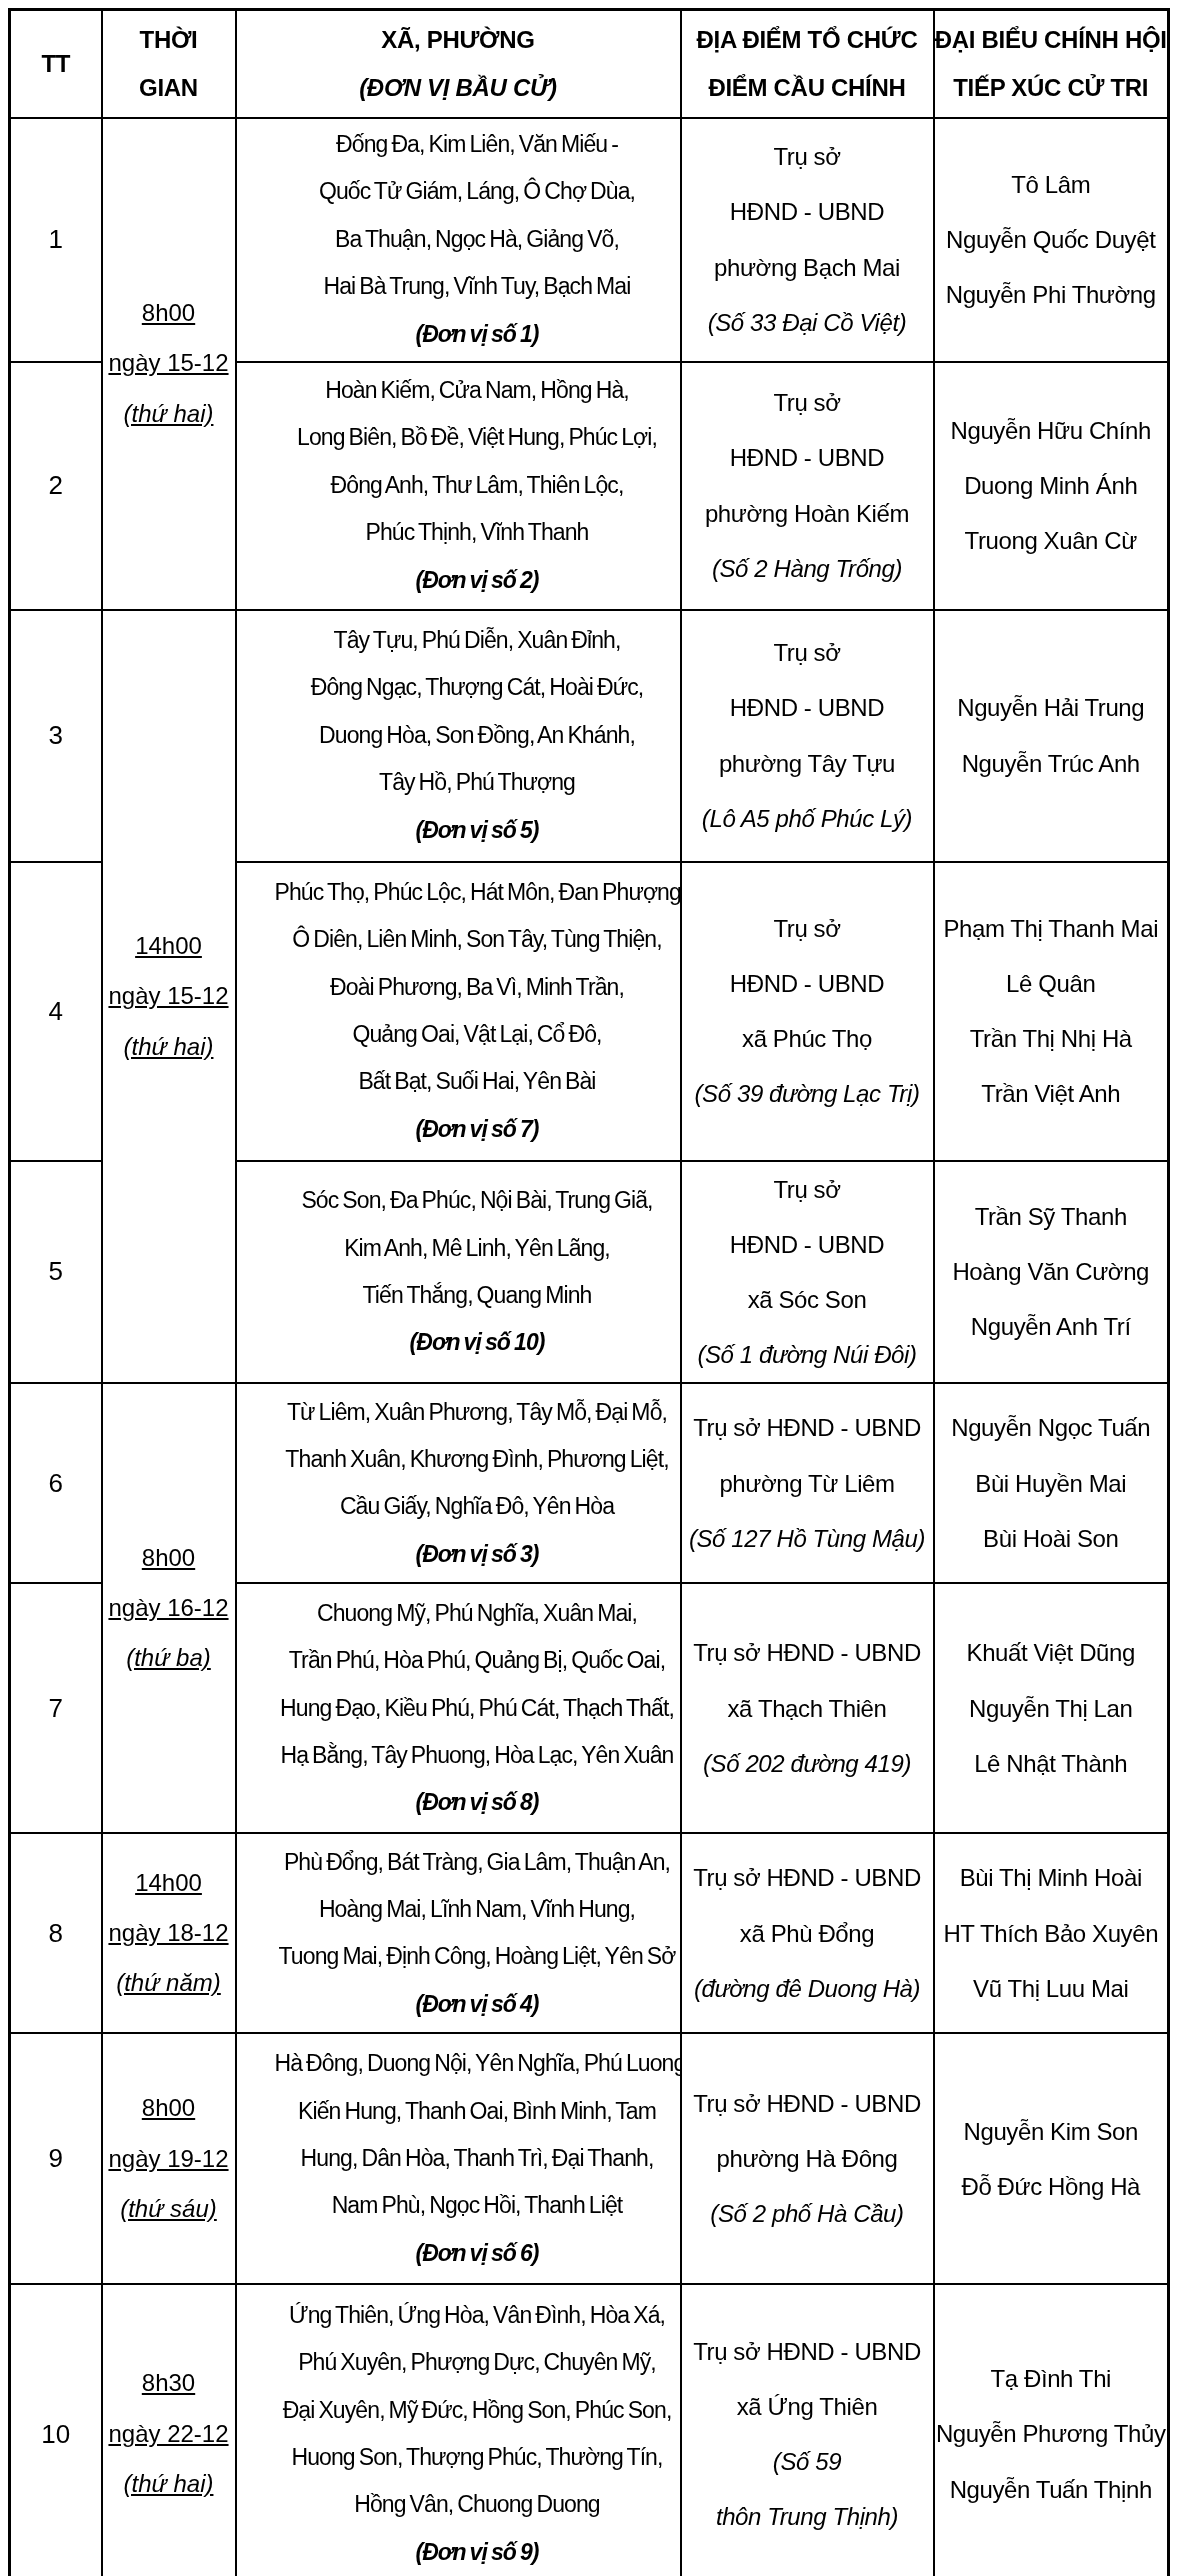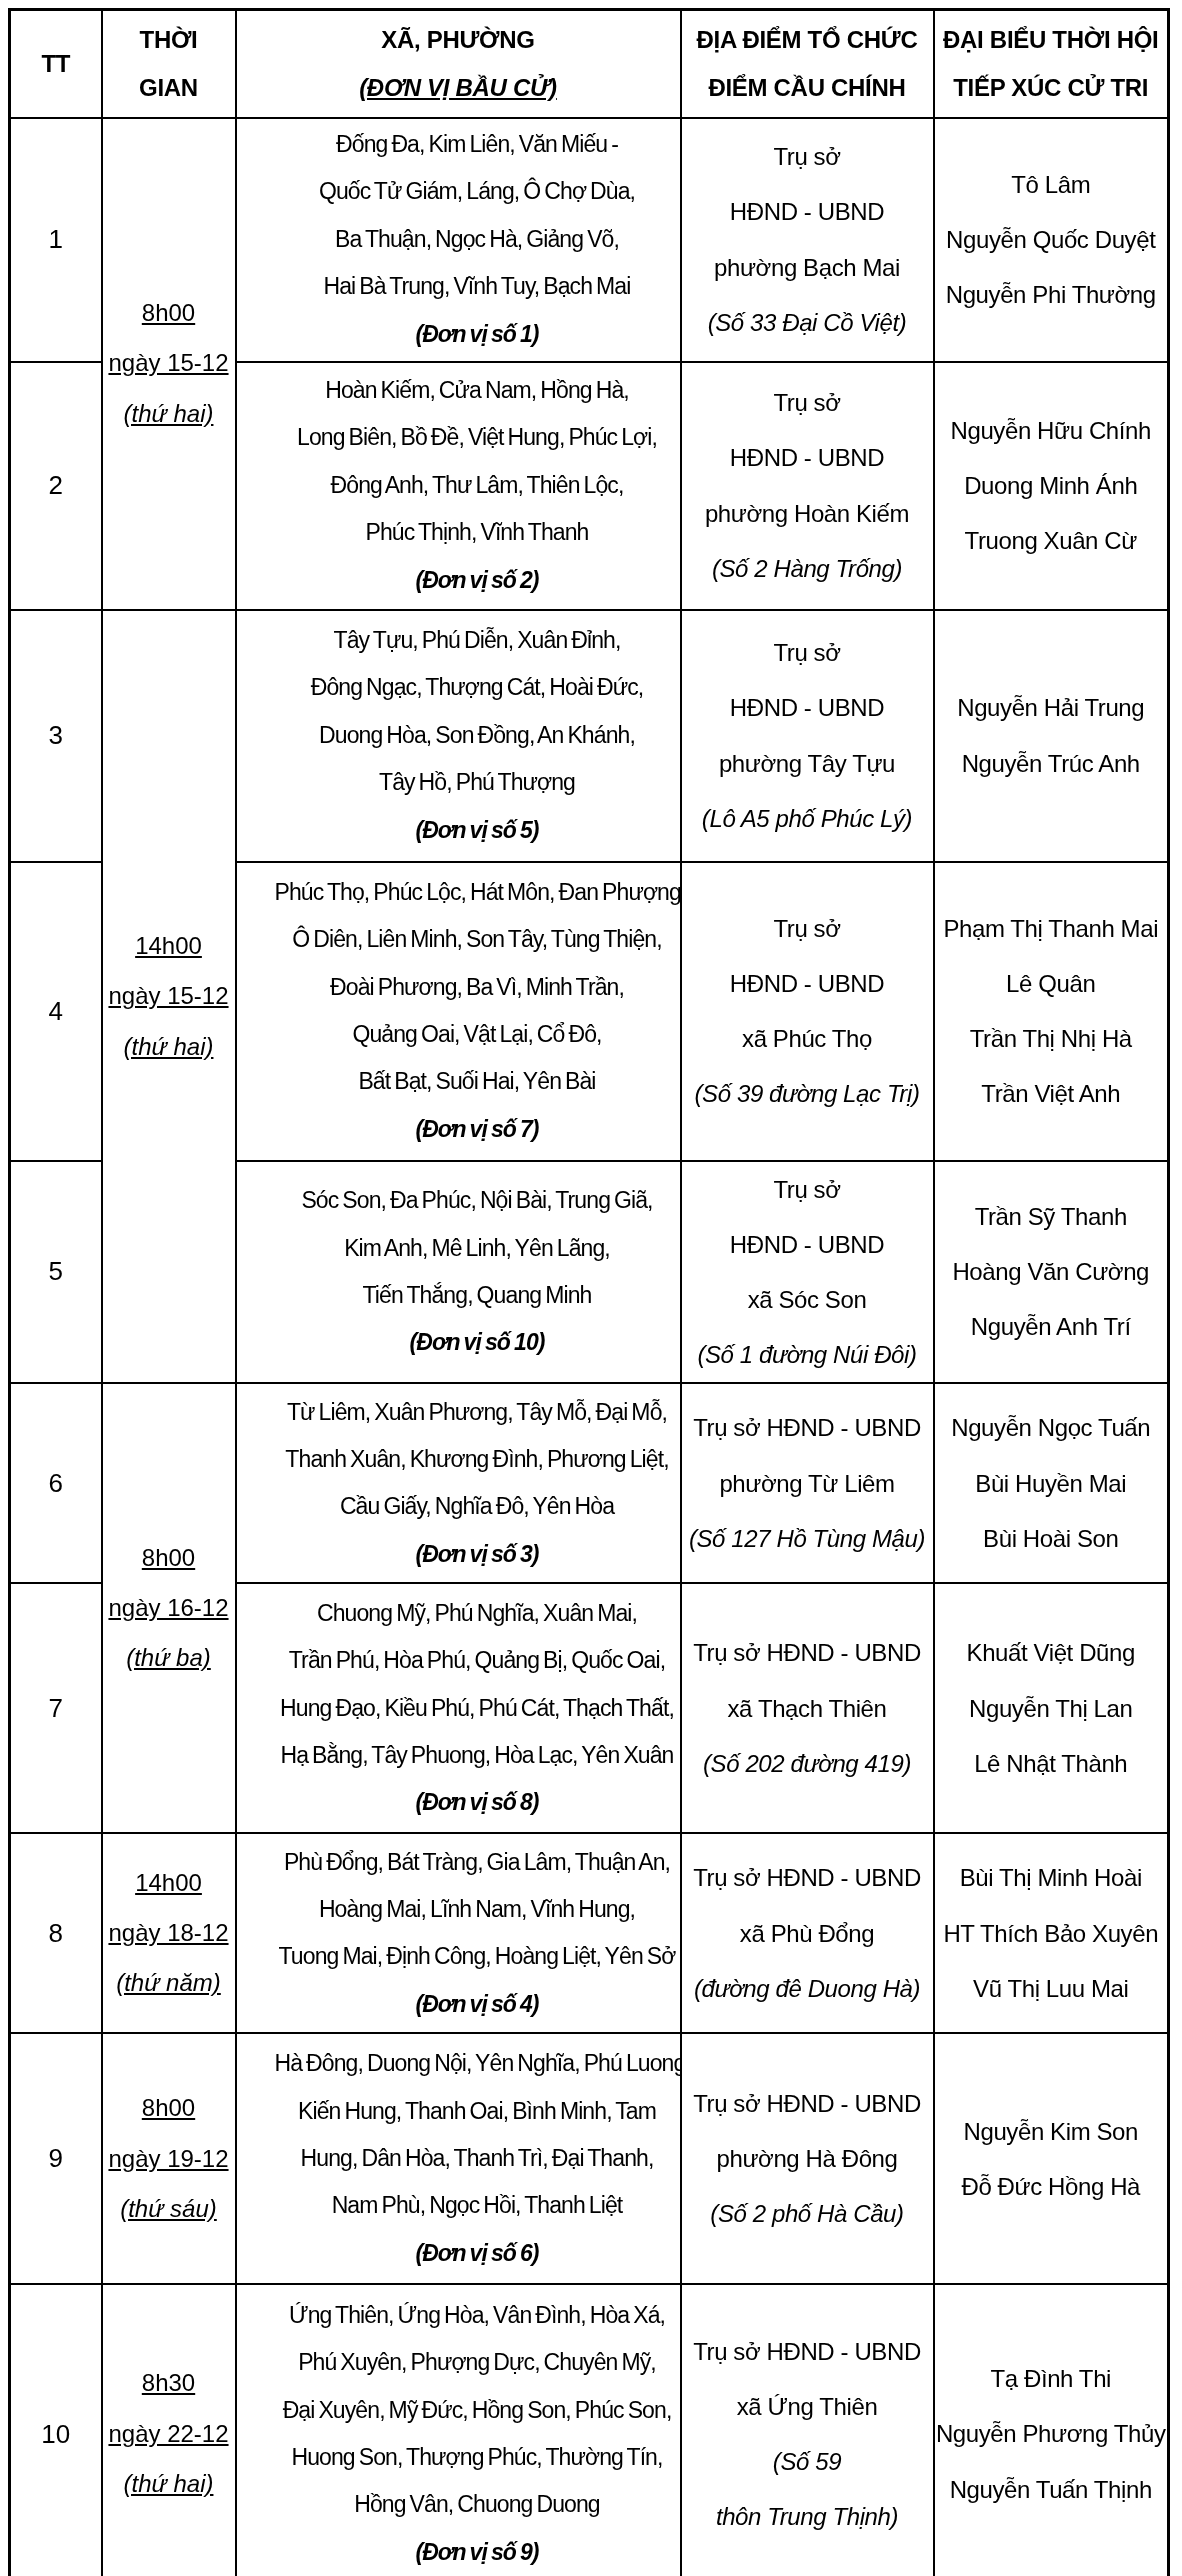--- a/index.html
+++ b/index.html
@@ -46,21 +46,21 @@
     word-spacing: -1.5px;
     padding-left: 38px;
   }
   td.venue .line, td.delegates .line {
     font-size: 24px;
     line-height: 2.3;
     letter-spacing: -0.4px;
   }
   .paren-it   { font-style: italic; }
   .paren-unit { font-style: italic; font-weight: bold; }
-  .paren-hdr  { font-style: italic; text-decoration: underline; }
+  .paren-hdr  { font-style: italic; }
 
   tr.hrow { height: 108px; }
   tr.r1  { height: 244px; }
   tr.r2  { height: 248px; }
   tr.r3  { height: 252px; }
   tr.r4  { height: 299px; }
   tr.r5  { height: 203px; }
   tr.r6  { height: 200px; }
   tr.r7  { height: 250px; }
   tr.r8  { height: 200px; }
@@ -88,21 +88,21 @@
           </th>
         <th>
             <div class="line">XÃ, PHƯỜNG</div>
             <div class="line paren-hdr">(ĐƠN VỊ BẦU CỬ)</div>
           </th>
         <th>
             <div class="line">ĐỊA ĐIỂM TỔ CHỨC</div>
             <div class="line">ĐIỂM CẦU CHÍNH</div>
           </th>
         <th>
-            <div class="line">ĐẠI BIỂU THỜI HỘI</div>
+            <div class="line">ĐẠI BIỂU CHÍNH HỘI</div>
             <div class="line">TIẾP XÚC CỬ TRI</div>
           </th>
       </tr>
     </thead>
     <tbody>
       <tr class="r1">
         <td class="tt">1</td>
         <td class="time" rowspan="2">
             <div class="line">8h00</div>
             <div class="line">ngày 15-12</div>

